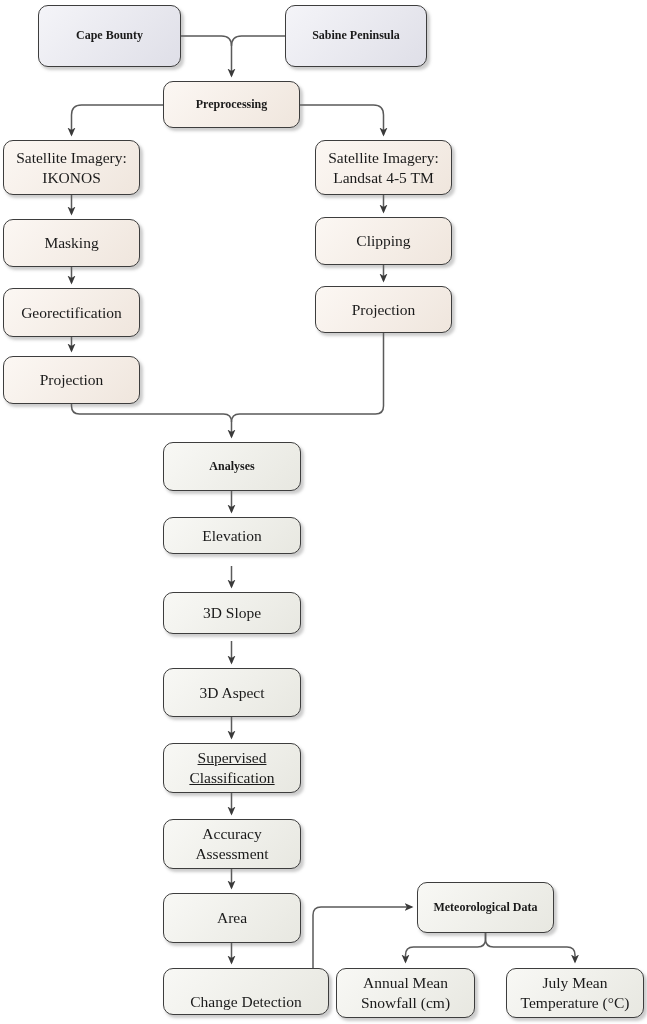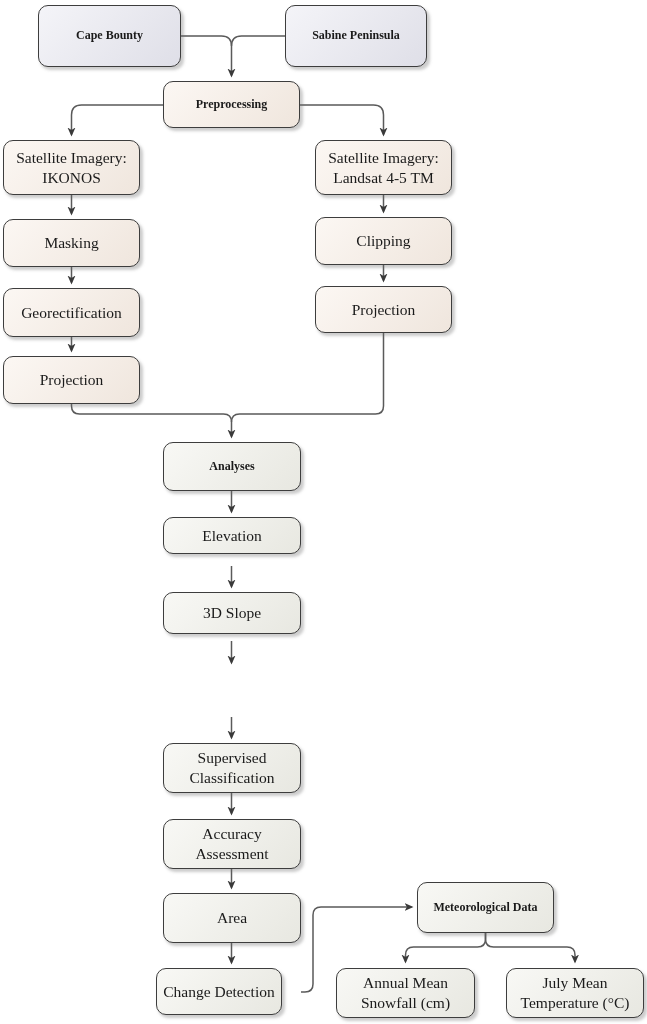--- a/index.html
+++ b/index.html
@@ -56,24 +56,24 @@
   #n-masking       { left: 3px;   top: 219px; width: 137px; height: 48px; }
   #n-georect       { left: 3px;   top: 288px; width: 137px; height: 49px; }
   #n-projection-l  { left: 3px;   top: 356px; width: 137px; height: 48px; }
   #n-sat-landsat   { left: 315px; top: 140px; width: 137px; height: 55px; }
   #n-clipping      { left: 315px; top: 217px; width: 137px; height: 48px; }
   #n-projection-r  { left: 315px; top: 286px; width: 137px; height: 47px; }
   #n-analyses      { left: 163px; top: 442px; width: 138px; height: 49px; }
   #n-elevation     { left: 163px; top: 517px; width: 138px; height: 37px; }
   #n-slope         { left: 163px; top: 592px; width: 138px; height: 42px; }
   #n-aspect        { left: 163px; top: 668px; width: 138px; height: 49px; }
-  #n-supervised    { left: 163px; top: 743px; width: 138px; height: 50px; }
+  #n-supervised    { left: 163px; top: 743px; width: 138px; height: 50px; text-decoration: underline; }
   #n-accuracy      { left: 163px; top: 819px; width: 138px; height: 50px; }
   #n-area          { left: 163px; top: 893px; width: 138px; height: 50px; }
-  #n-change        { left: 156px; top: 968px; width: 126px; height: 47px; }
+  #n-change        { left: 163px; top: 968px; width: 166px; height: 47px; align-items: flex-end; }
   #n-met-data      { left: 417px; top: 882px; width: 137px; height: 51px; }
   #n-snowfall      { left: 336px; top: 968px; width: 139px; height: 50px; }
   #n-july          { left: 506px; top: 968px; width: 138px; height: 50px; }
 </style>
 </head>
 <body>
 
 <div class="canvas">
 
   <svg class="wires" viewBox="0 0 647 1024">
@@ -137,20 +137,23 @@
   </div>
   <div class="node analysis bold" id="n-analyses">
     <span class="node-label">Analyses</span>
   </div>
   <div class="node analysis" id="n-elevation">
     <span class="node-label">Elevation</span>
   </div>
   <div class="node analysis" id="n-slope">
     <span class="node-label">3D Slope</span>
   </div>
+  <div class="node analysis" id="n-aspect">
+    <span class="node-label">3D Aspect</span>
+  </div>
   <div class="node analysis" id="n-supervised">
     <span class="node-label">Supervised Classification</span>
   </div>
   <div class="node analysis" id="n-accuracy">
     <span class="node-label">Accuracy Assessment</span>
   </div>
   <div class="node analysis" id="n-area">
     <span class="node-label">Area</span>
   </div>
   <div class="node analysis" id="n-change">

